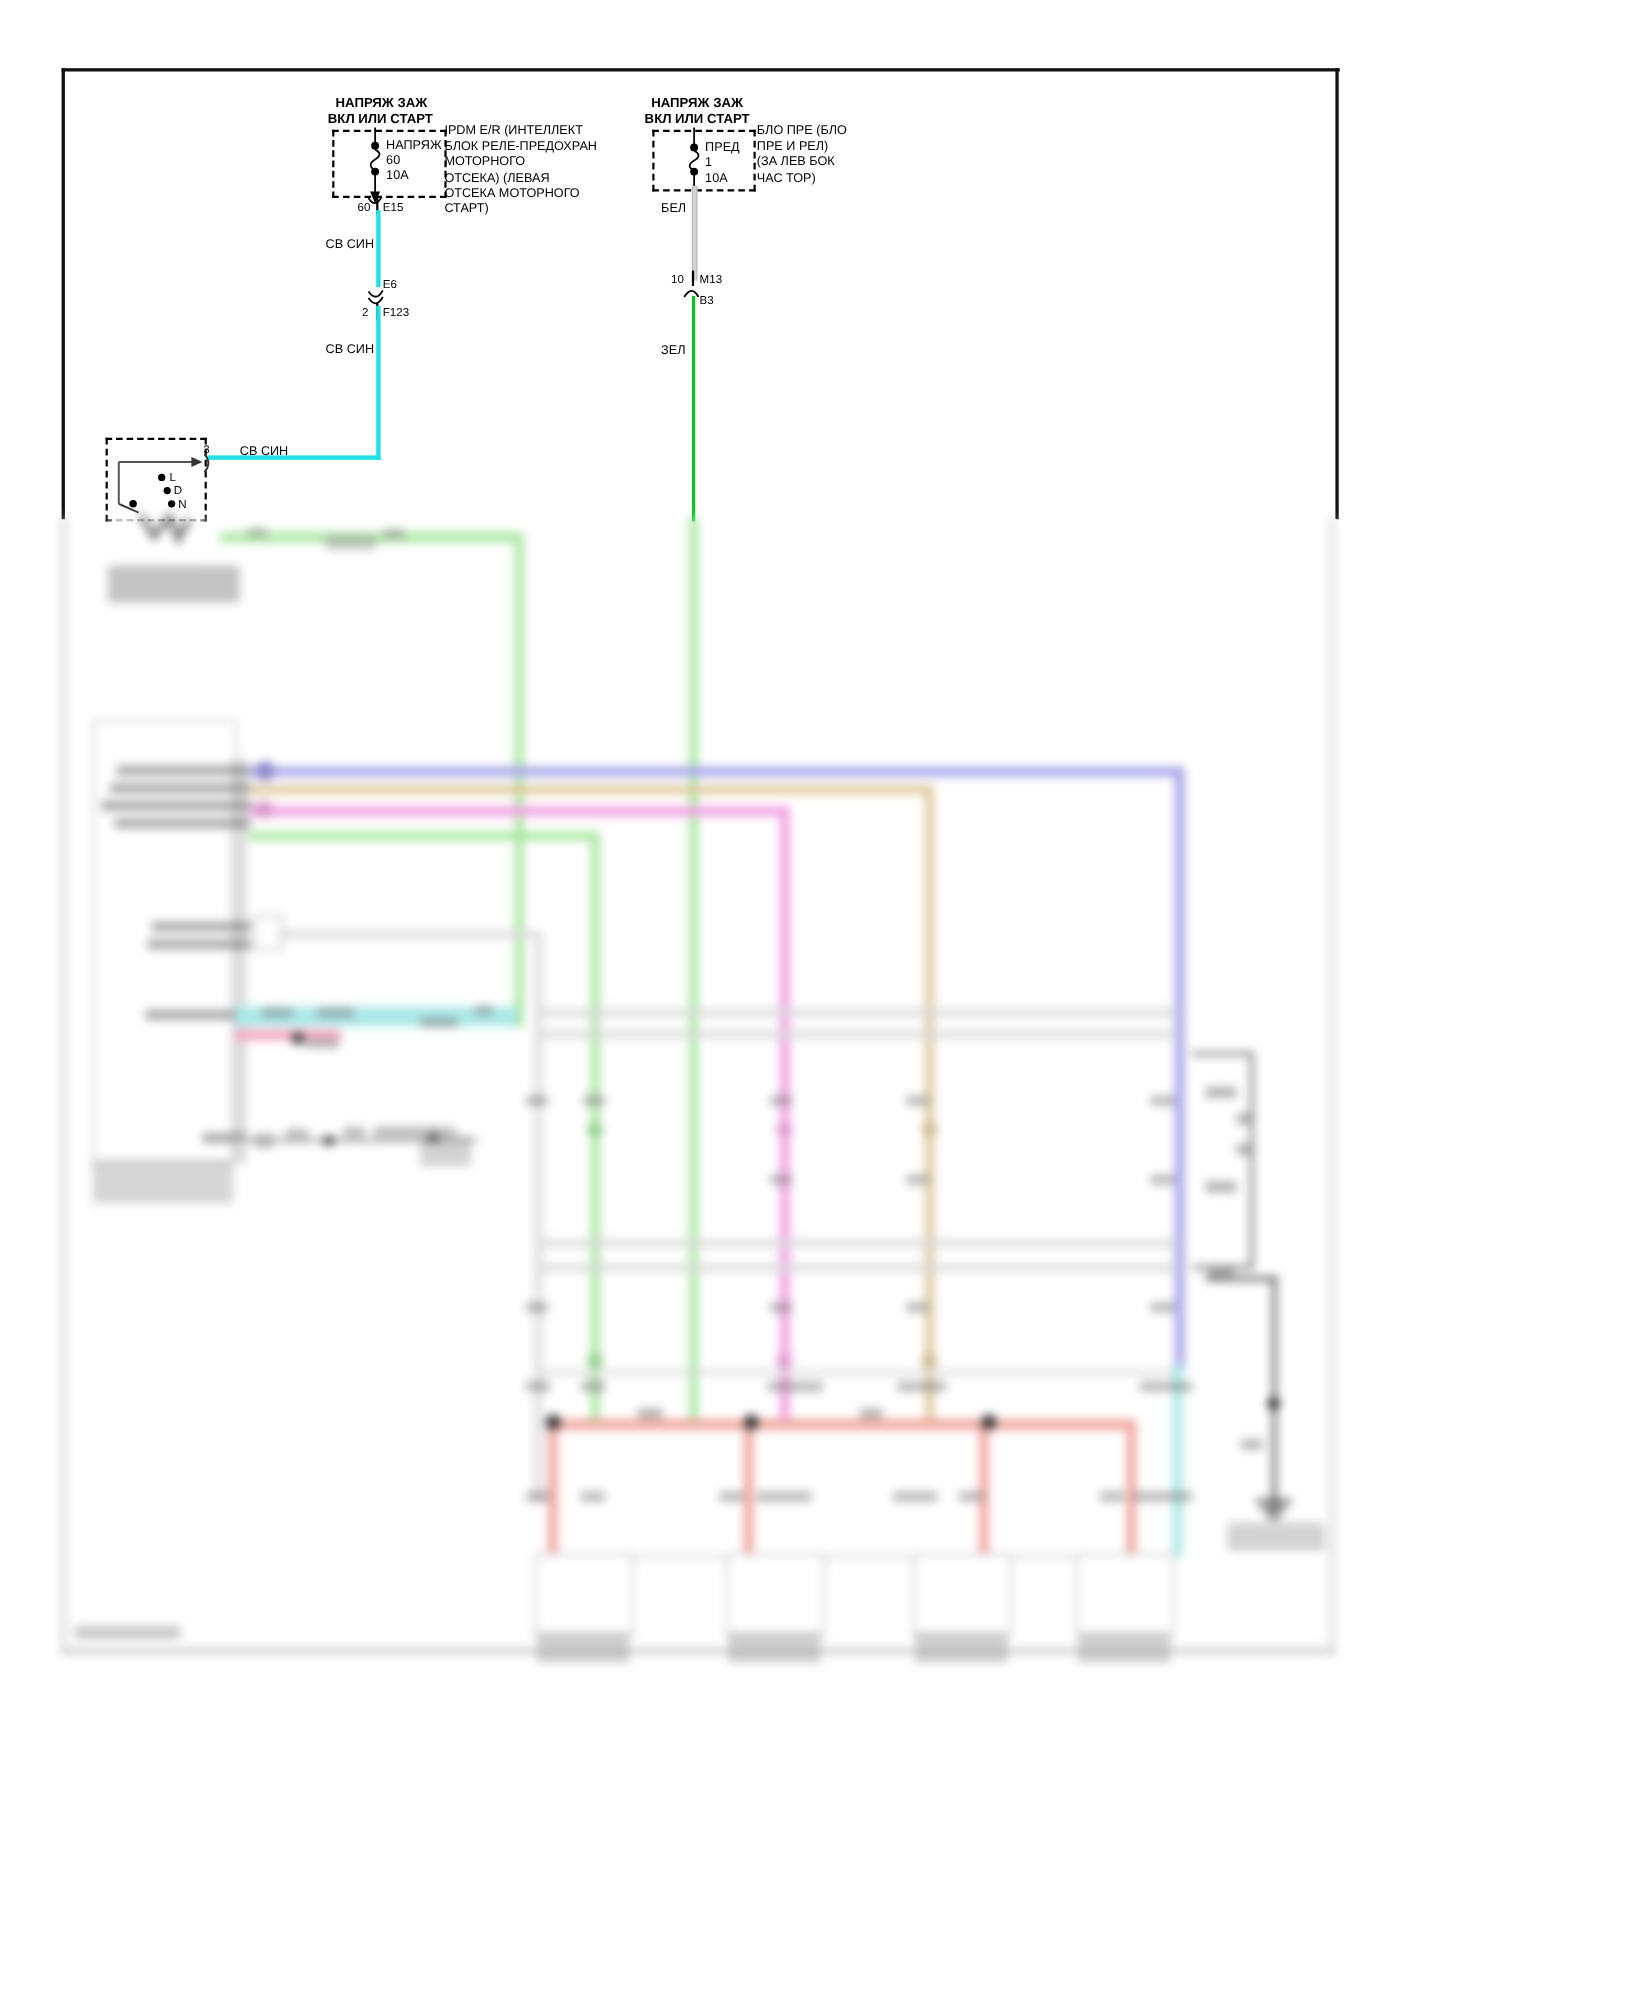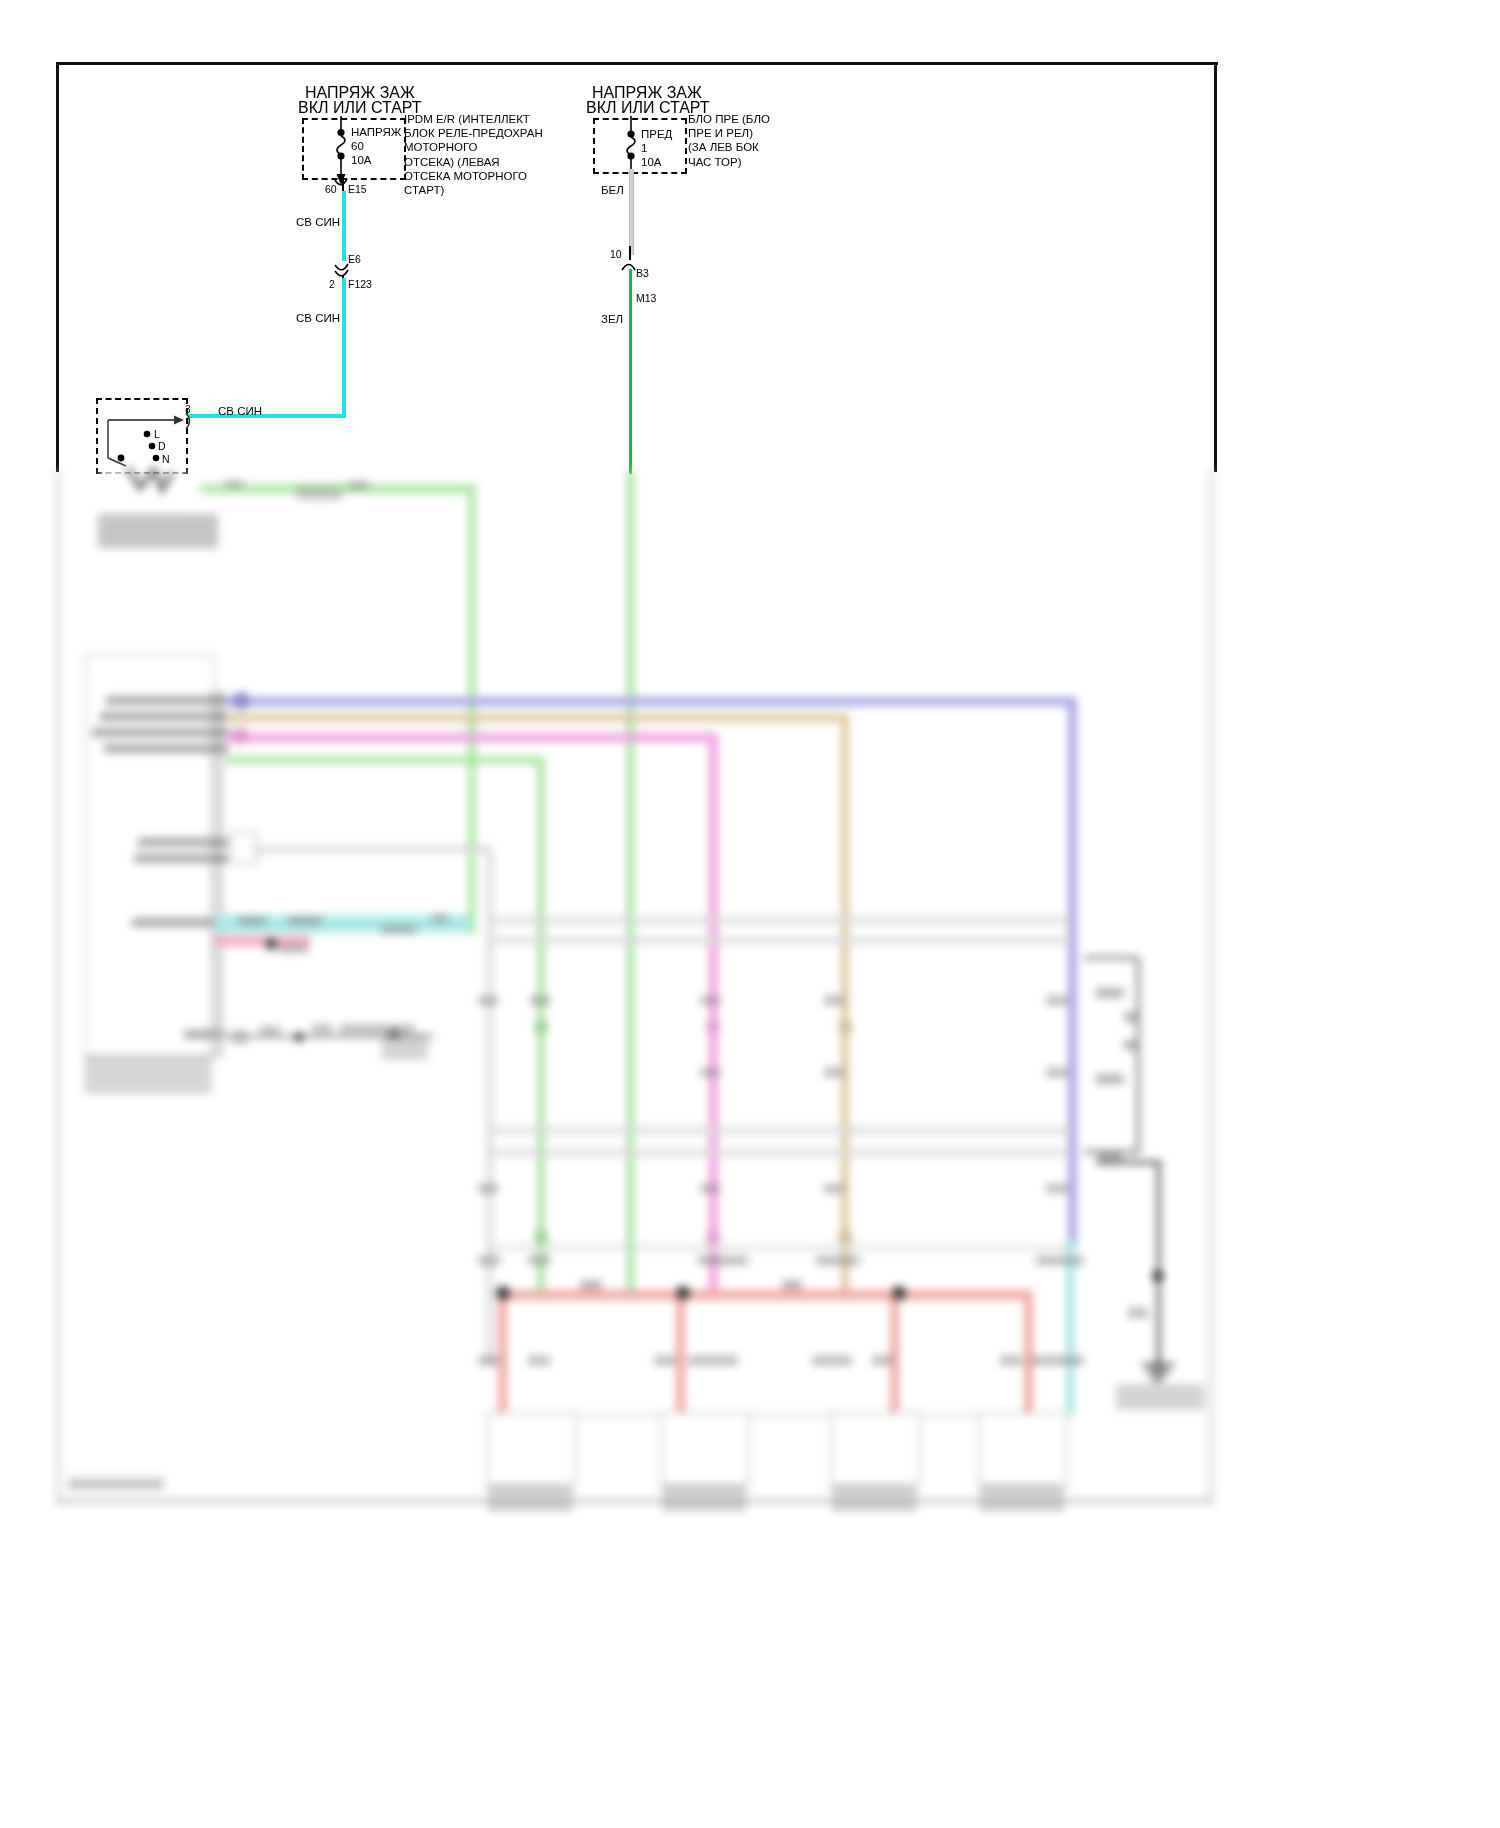--- a/index.html
+++ b/index.html
@@ -13,21 +13,21 @@
   #blur-layer{position:absolute;left:0;top:0;width:1500px;height:1828px;
               filter:blur(4.2px);opacity:.97;pointer-events:none;}
   #sharp-layer{position:absolute;left:0;top:0;width:1500px;height:1828px;}
 
   .wire{position:absolute;}
   .vw{width:4px;}      
   .hw{height:4px;}     
   .vw3{width:3px;}
 
   .lbl{position:absolute;font-size:11.5px;line-height:13.5px;white-space:pre;}
-  .lbl-b{position:absolute;font-size:16px;line-height:14.5px;white-space:pre;}
+  .lbl-b{position:absolute;font-size:12px;line-height:14.5px;white-space:pre;font-weight:bold;}
   .sm{position:absolute;font-size:10.5px;line-height:12px;white-space:pre;}
 
   .dashbox{position:absolute;border:2px dashed #000;}
   .greybox{position:absolute;border:2px solid #cfcfcf;background:#fff;}
 
   
   svg{overflow:visible;}
 
   .bar-grey{position:absolute;background:#d9d9d9;}
   .footer-bar{position:absolute;background:#d0d0d0;}
@@ -119,21 +119,21 @@
       <div>ПРЕ И РЕЛ)</div>
       <div>(ЗА ЛЕВ БОК</div>
       <div>ЧАС ТОР)</div>
     </div>
 
     <div class="wire vw3" style="left:629px;top:169px;height:86px;background:#d2d2d2;border-left:1px solid #bcbcbc;border-right:1px solid #bcbcbc;"></div>
     <div class="lbl" style="left:601px;top:184px;">БЕЛ</div>
 
     <div class="sm" style="left:610px;top:248px;">10</div>
     <div style="position:absolute;left:629px;top:246px;width:1.6px;height:14px;background:#000;"></div>
-    <div class="sm" style="left:636px;top:248px;margin-top:44px;">M13</div>
+    <div class="sm" style="left:636px;top:248px;">M13</div>
 
     <svg style="position:absolute;left:621px;top:262px;" width="20" height="12">
       <path d="M1 8 q7 -11 13 0" stroke="#000" stroke-width="1.6" fill="none"></path>
     </svg>
     <div class="sm" style="left:636px;top:267px;">B3</div>
 
     <div class="wire vw3" style="left:629px;top:269px;height:205px;background:#12bf2e;"></div>
     <div class="lbl" style="left:601px;top:313px;">ЗЕЛ</div>
   </div>
 

